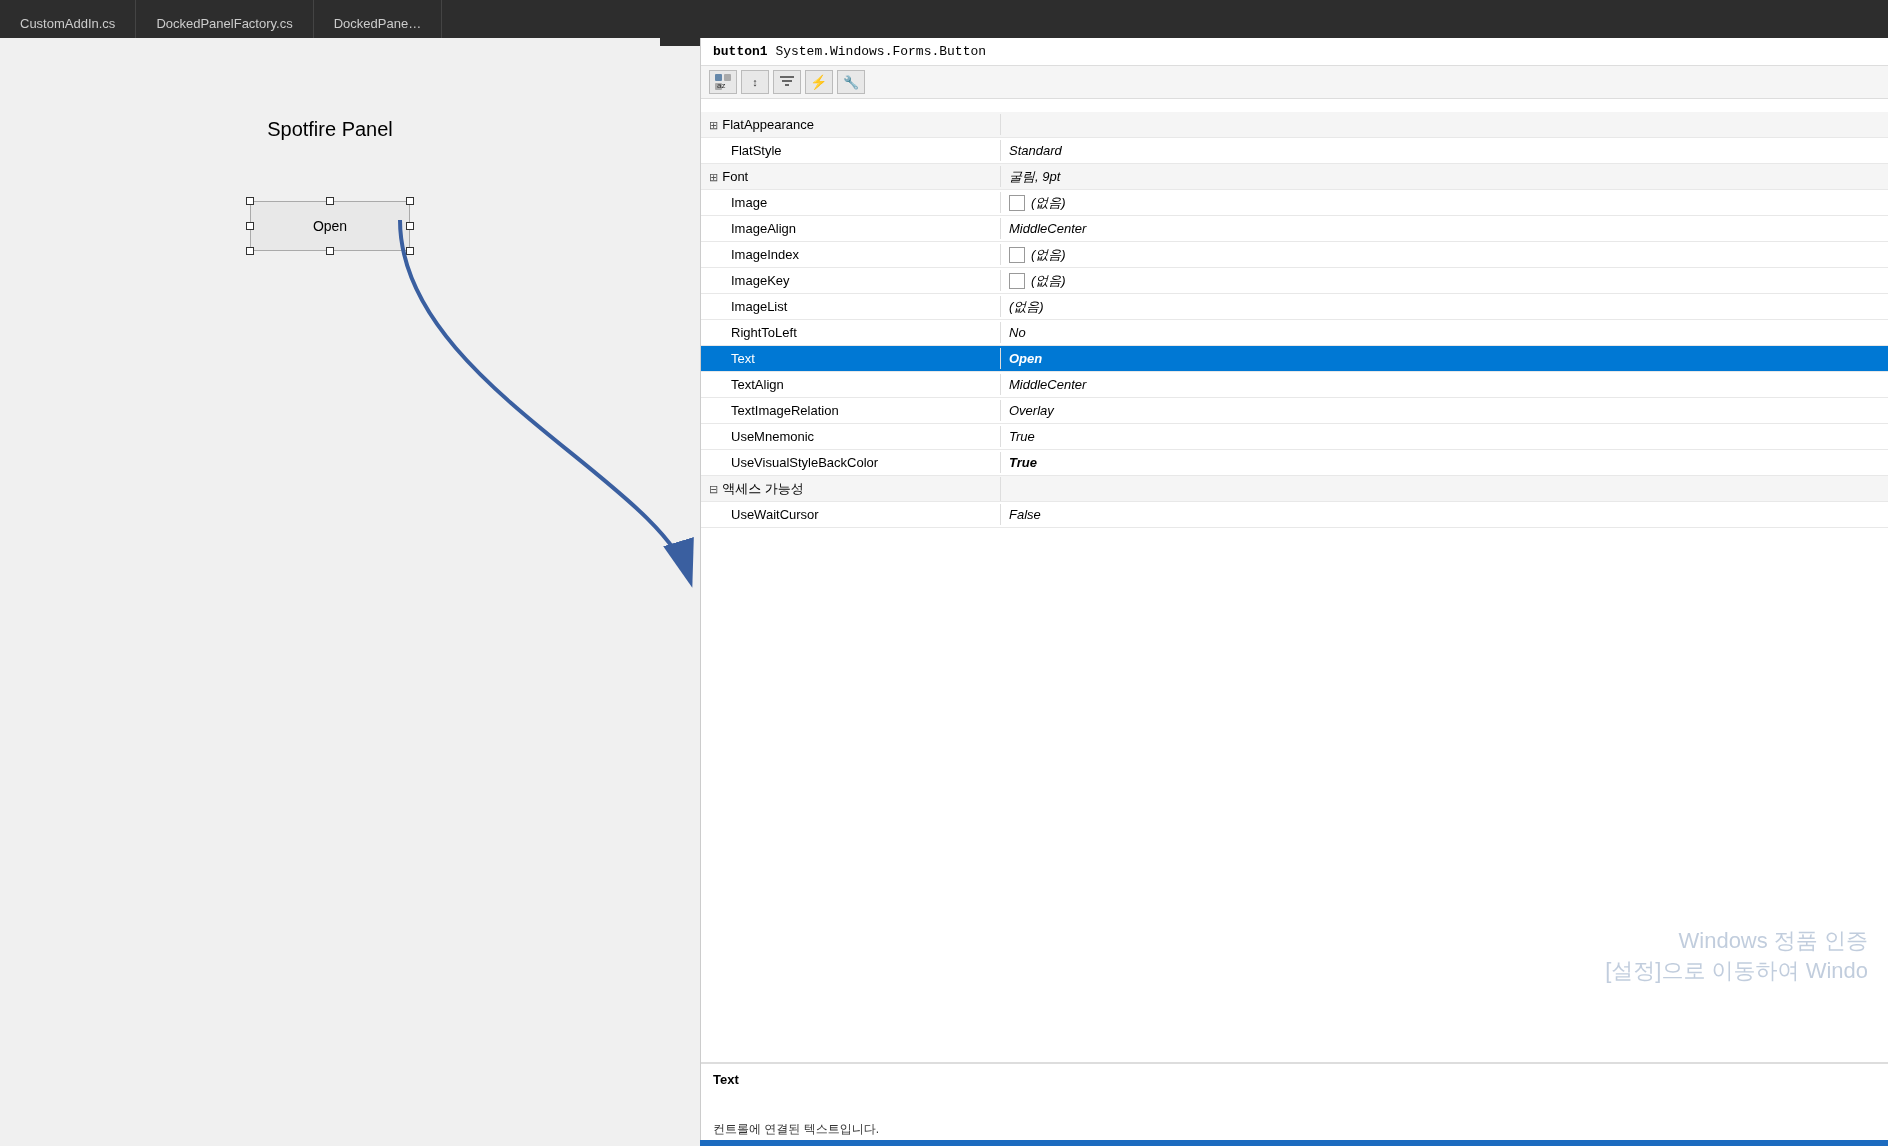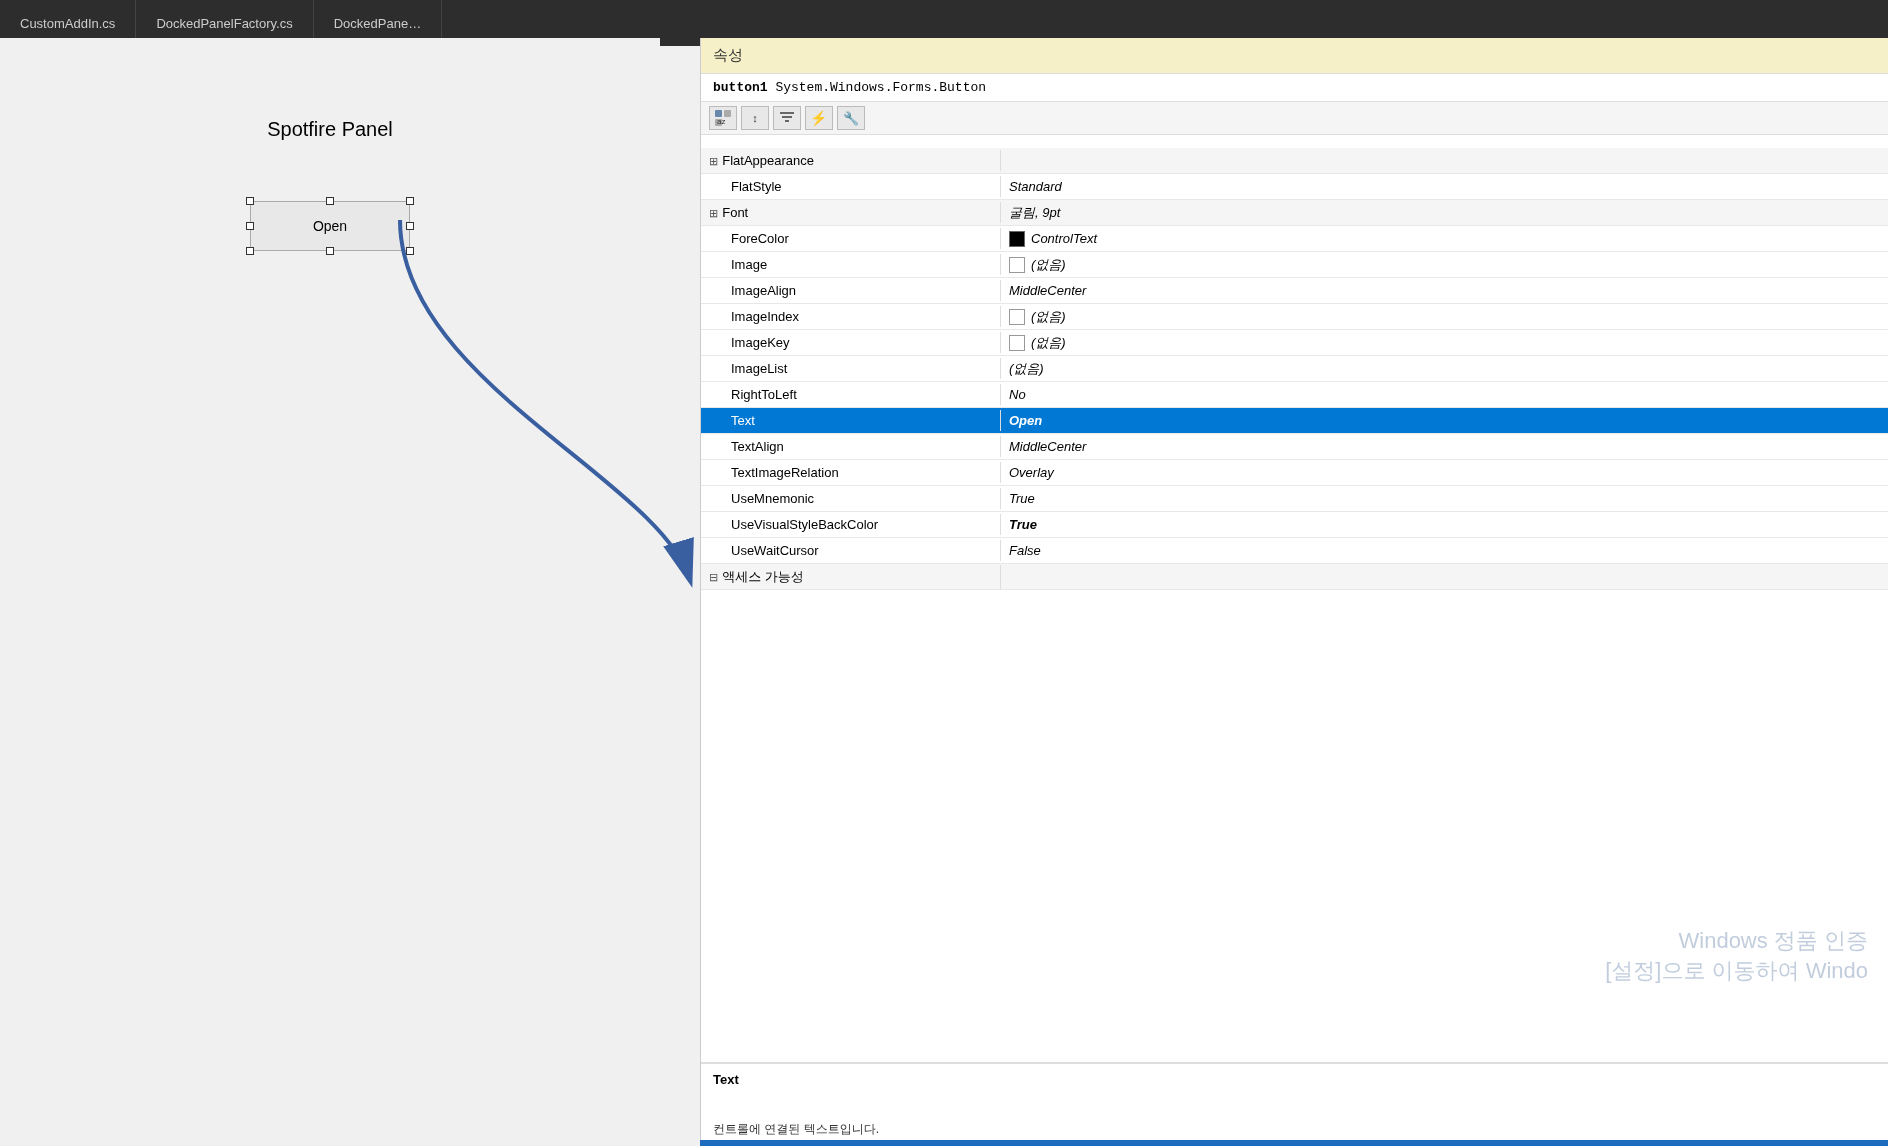--- a/index.html
+++ b/index.html
@@ -300,23 +300,20 @@
 <svg class="arrow-svg" viewBox="0 0 360 420">
   <defs>
     <marker id="arrowhead" markerWidth="12" markerHeight="8" refX="10" refY="4" orient="auto">
       <polygon points="0 0, 12 4, 0 8" fill="#3a5fa0"></polygon>
     </marker>
   </defs>
   <path d="M 20 20 C 20 180, 280 280, 310 380" stroke="#3a5fa0" stroke-width="4" fill="none" marker-end="url(#arrowhead)"></path>
 </svg>
 
 <div class="properties-panel">
-  <div class="props-header">
-    <span>속성</span>
-  </div>
   <div class="props-subheader">
     <strong>button1</strong><span> System.Windows.Forms.Button</span>
   </div>
   <div class="props-toolbar">
     <div class="toolbar-btn">
       <svg width="18" height="18" viewBox="0 0 18 18">
         <rect x="1" y="1" width="7" height="7" fill="#6688aa" rx="1"></rect>
         <rect x="10" y="1" width="7" height="7" fill="#aaaaaa" rx="1"></rect>
         <rect x="1" y="10" width="7" height="7" fill="#aaaaaa" rx="1"></rect>
         <text x="3" y="15" font-size="8" fill="#333">az</text>
@@ -347,24 +344,20 @@
       </div>
       <div class="prop-row">
         <div class="prop-name indented">FlatStyle</div>
         <div class="prop-value">Standard</div>
       </div>
       <div class="prop-row group-header">
         <div class="prop-name group"><span class="expand-icon">⊞</span>Font</div>
         <div class="prop-value">굴림, 9pt</div>
       </div>
       <div class="prop-row">
-        <div class="prop-name indented">ForeColor</div>
-        <div class="prop-value"><span class="color-swatch black"></span>ControlText</div>
-      </div>
-      <div class="prop-row">
         <div class="prop-name indented">Image</div>
         <div class="prop-value"><span class="color-swatch white"></span>(없음)</div>
       </div>
       <div class="prop-row">
         <div class="prop-name indented">ImageAlign</div>
         <div class="prop-value">MiddleCenter</div>
       </div>
       <div class="prop-row">
         <div class="prop-name indented">ImageIndex</div>
         <div class="prop-value"><span class="color-swatch white"></span>(없음)</div>
@@ -394,27 +387,27 @@
         <div class="prop-value">Overlay</div>
       </div>
       <div class="prop-row">
         <div class="prop-name indented">UseMnemonic</div>
         <div class="prop-value">True</div>
       </div>
       <div class="prop-row">
         <div class="prop-name indented">UseVisualStyleBackColor</div>
         <div class="prop-value bold">True</div>
       </div>
-      <div class="prop-row">
-        <div class="prop-name indented">UseWaitCursor</div>
-        <div class="prop-value">False</div>
-      </div>
       <div class="prop-row group-header">
         <div class="prop-name group"><span class="expand-icon">⊟</span>액세스 가능성</div>
         <div class="prop-value"></div>
+      </div>
+      <div class="prop-row">
+        <div class="prop-name indented">UseWaitCursor</div>
+        <div class="prop-value">False</div>
       </div>
     </div>
 
   <div class="props-bottom">
     <div class="props-bottom-title">Text</div>
     <div class="props-bottom-desc">컨트롤에 연결된 텍스트입니다.</div>
   </div>
 </div>
 
 <div class="watermark">

